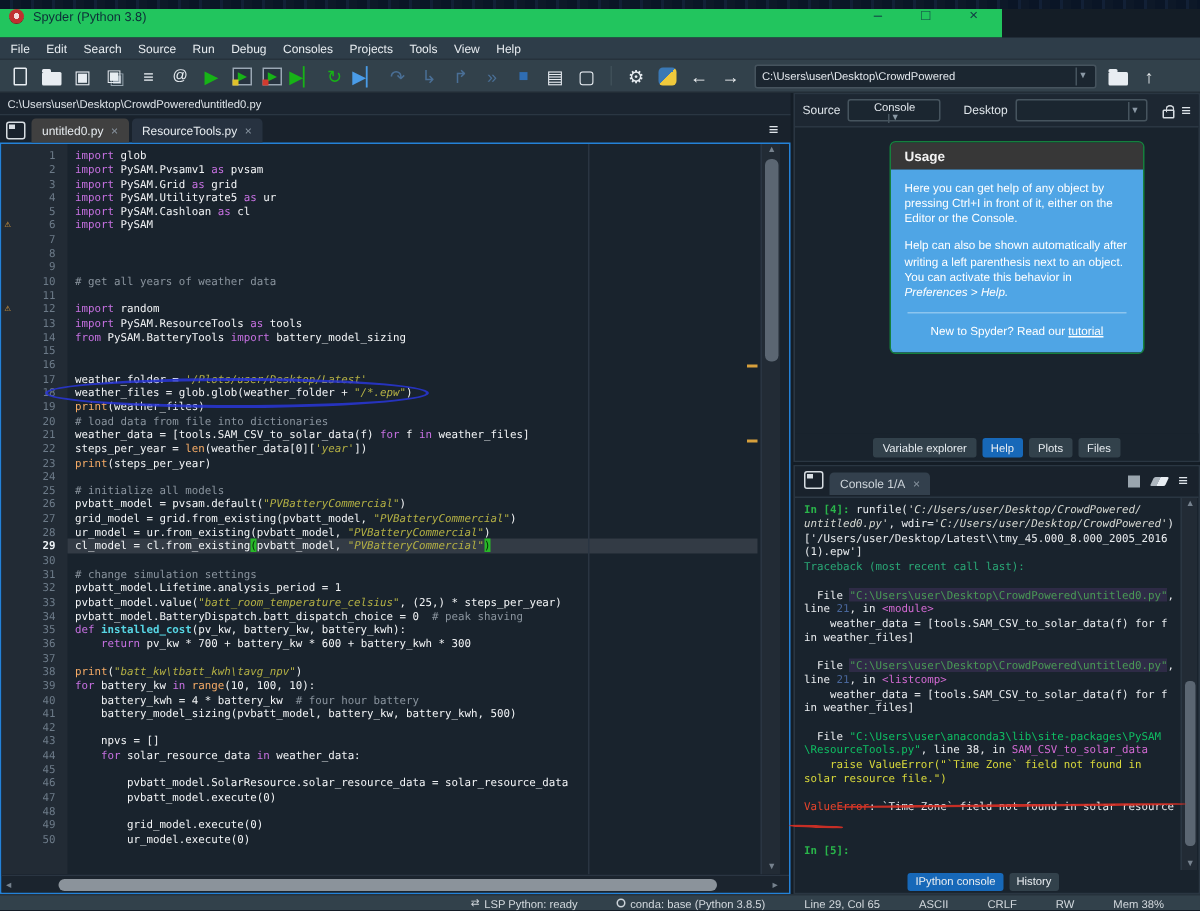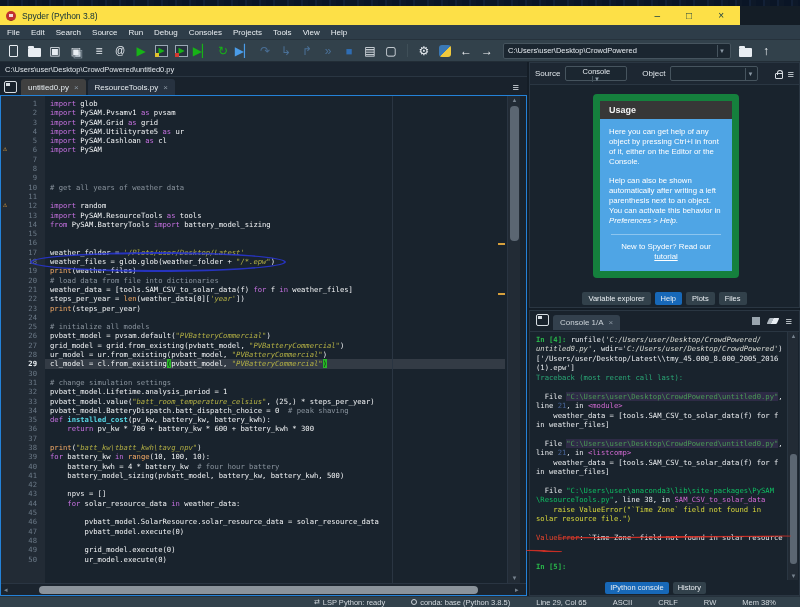--- a/index.html
+++ b/index.html
@@ -5,22 +5,22 @@
   * { margin:0; padding:0; box-sizing:border-box; }
   html,body { background:#0c1420; }
   body { font-family:"Liberation Sans", sans-serif; }
   .app { position:relative; width:800px; height:607px; background:#141d26; overflow:hidden; }
 
   
   .top-noise { position:absolute; left:0; top:0; width:800px; height:6px;
     background:repeating-linear-gradient(90deg,#0a1526 0 7px,#122036 7px 9px,#0d1828 9px 14px); }
 
   
-  .titlebar { position:absolute; left:0; top:6px; width:740px; height:19px; background:#fde047;
-    display:flex; align-items:center; padding:0 6px; }
+  .titlebar { position:absolute; left:0; top:6px; width:668px; height:19px; background:#22c55e;
+    display:flex; align-items:flex-start; padding:0 6px; }
   .spy-logo { width:10px; height:10px; border-radius:50%;
     background:radial-gradient(circle at 50% 45%, #f2dada 0 2px, #c03030 2px 5px, #8c1f1f 5px); margin-right:6px; }
   .title-text { font-size:8.5px; color:#0d2e38; }
   .winbtns { margin-left:auto; display:flex; gap:26px; padding-right:10px; }
   .winbtn { color:#123a44; font-size:10px; line-height:10px; cursor:default; }
 
   
   .menubar { position:absolute; left:0; top:25px; width:800px; height:15px; background:#2e3d49;
     display:flex; align-items:center; gap:11px; padding:0 7px; border-bottom:1px solid #26323c; }
   .menu-item { color:#e8edf1; font-size:8px; }
@@ -104,21 +104,21 @@
     border-bottom:1px solid #2a3642; }
   .ht-label { color:#dfe5ea; font-size:8px; }
   .ht-combo { height:15px; background:#1b2630; border:1px solid #46545e; border-radius:2px;
     display:flex; align-items:center; padding:0 3px; }
   .ht-combo .val { color:#e4e9ee; font-size:7.5px; flex:1; }
   .ic-lock { position:relative; width:8px; height:6px; border:1px solid #d8dde2; border-radius:1px; margin-top:4px; }
   .ic-lock:before { content:""; position:absolute; left:1px; top:-4px; width:4px; height:4px;
     border:1px solid #d8dde2; border-bottom:none; border-radius:3px 3px 0 0; }
   .hamburger { color:#dfe5ea; font-size:11px; }
   .help-content { height:204px; position:relative; }
-  .usage-box { position:absolute; left:63px; top:9px; width:146px; border:7px solid #15803d; border-radius:4px;
+  .usage-box { position:absolute; left:63px; top:9px; width:170px; border:1px solid #15803d; border-radius:4px;
     overflow:hidden; }
   .usage-head { height:18px; background:#373737; color:#f2f2f2; font-size:9px; font-weight:bold;
     display:flex; align-items:center; padding:0 9px; }
   .usage-body { background:#4fa5e5; color:#fff; font-size:7.8px; line-height:1.3; padding:8px 9px 7px; }
   .usage-body p { margin-bottom:8px; }
   .usage-em { font-style:italic; }
   .usage-div { height:1px; background:#8cc5ef; margin:2px 2px 7px; }
   .usage-foot { text-align:center; font-size:7.8px; padding-bottom:2px; }
   .usage-foot a { color:#fff; text-decoration:underline; }
   .pane-tabs { height:18px; display:flex; align-items:center; justify-content:center; gap:4px; background:#19232d; }
@@ -375,21 +375,21 @@
   </div>
 
   <div class="right">
     <div class="help-pane">
       <div class="help-toolbar">
         <span class="ht-label">Source</span>
         <span class="ht-combo" style="width:62px;flex-direction:column;">
           <span class="val">Console</span>
           <span class="combo-arrow">▼</span>
         </span>
-        <span class="ht-label" style="margin-left:10px;">Object</span>
+        <span class="ht-label" style="margin-left:10px;">Desktop</span>
         <span class="ht-combo" style="width:88px;">
           <span class="val"></span>
           <span class="combo-arrow">▼</span>
         </span>
         <span class="ic-lock" style="margin-left:auto;"></span>
         <span class="hamburger">≡</span>
       </div>
       <div class="help-content">
         <div class="usage-box">
           <div class="usage-head">Usage</div>

